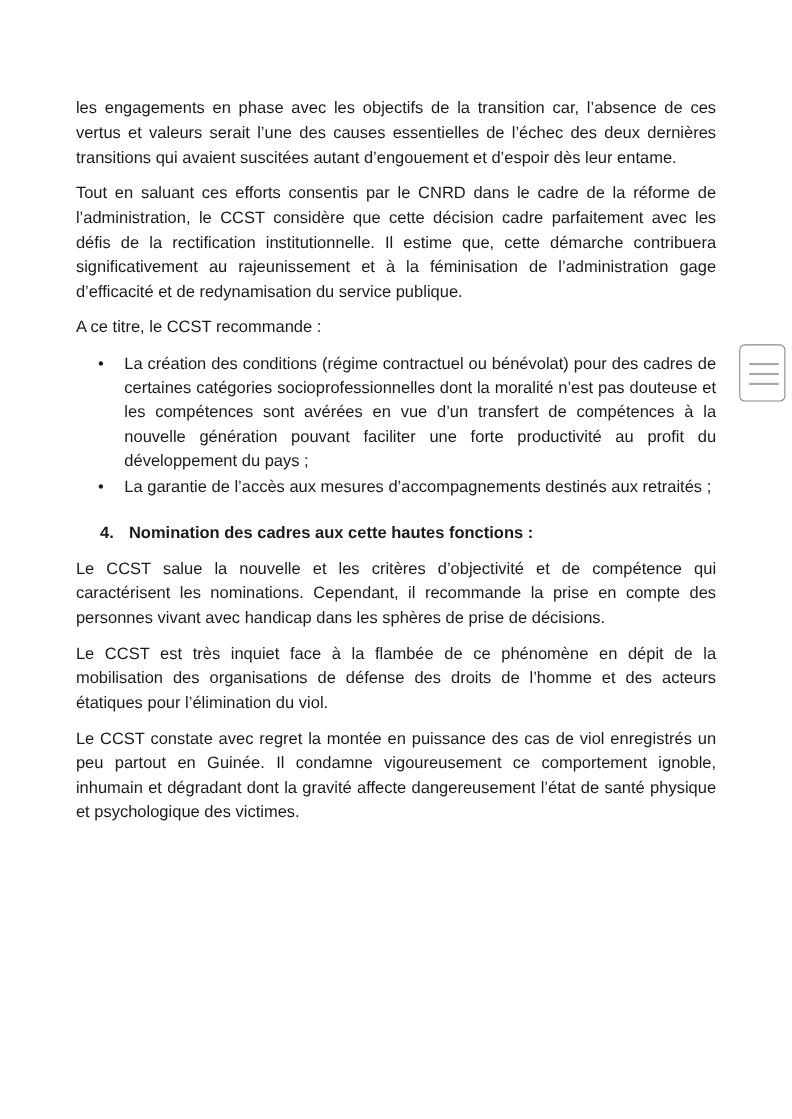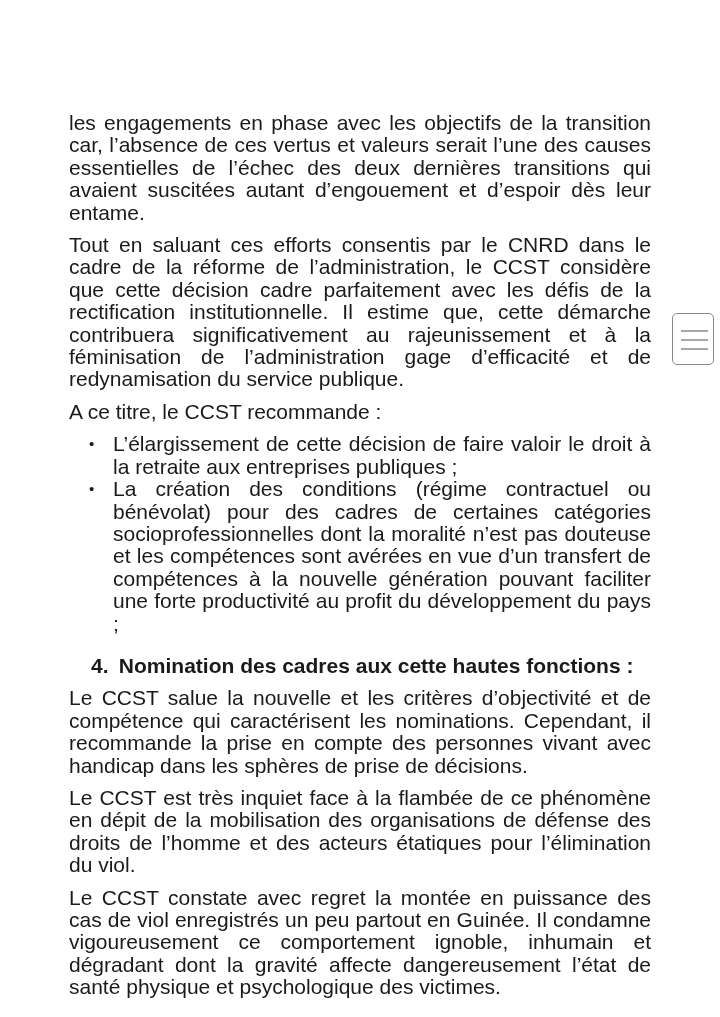--- a/index.html
+++ b/index.html
@@ -1,20 +1,20 @@
 <!DOCTYPE html>
 <html><head>
 <meta charset="utf-8">
 <style>
   html, body { margin: 0; padding: 0; }
   body {
     width: 720px; height: 1017px; background: #ffffff; position: relative; overflow: hidden;
     font-family: "Liberation Sans", "DejaVu Sans", sans-serif; color: #1a1a1a;
   }
-  .page { position: absolute; left: 69px; top: 88px; width: 582px; font-size: 21px; line-height: 22.4px; margin-top: 24px; }
+  .page { position: absolute; left: 69px; top: 88px; width: 582px; font-size: 15px; line-height: 22.4px; }
   .p { text-align: justify; margin: 0 0 10px 0; }
   .h { font-weight: bold; margin: 0 0 10px 0; padding-left: 22px; }
   .h .num { display: inline-block; width: 22px; }
   ul.bullets { list-style: none; margin: 0 0 8px 0; padding: 0; }
   ul.bullets li { position: relative; padding-left: 44px; text-align: justify; }
   ul.bullets li::before { content: "\2022"; position: absolute; left: 20px; top: 0; font-size: 15px; }
   .side-btn {
     position: absolute; left: 672px; top: 313px; width: 42px; height: 52px;
     border: 1.5px solid #8a8a8a; border-radius: 5px; background: #fff; box-sizing: border-box;
   }
@@ -23,22 +23,22 @@
 </style>
 </head>
 <body>
 
 <div class="page">
   <p class="p">les engagements en phase avec les objectifs de la transition car, l’absence de ces vertus et valeurs serait l’une des causes essentielles de l’échec des deux dernières transitions qui avaient suscitées autant d’engouement et d’espoir dès leur entame.</p>
 
   <p class="p">Tout en saluant ces efforts consentis par le CNRD dans le cadre de la réforme de l’administration, le CCST considère que cette décision cadre parfaitement avec les défis de la rectification institutionnelle. Il estime que, cette démarche contribuera significativement au rajeunissement et à la féminisation de l’administration gage d’efficacité et de redynamisation du service publique.</p>
   <p class="p">A ce titre, le CCST recommande :</p>
   <ul class="bullets">
-    <li>L’élargissement de cette décision de faire valoir le droit à la retraite aux entreprises publiques ;</li>
     <li>La création des conditions (régime contractuel ou bénévolat) pour des cadres de certaines catégories socioprofessionnelles dont la moralité n’est pas douteuse et les compétences sont avérées en vue d’un transfert de compétences à la nouvelle génération pouvant faciliter une forte productivité au profit du développement du pays ;</li>
+    <li> La garantie de l’accès aux mesures d’accompagnements destinés aux retraités ;</li>
   </ul>
   <div style="height:12px"></div>
 
   <div class="h">
     <span class="num">4.</span>
     <span>Nomination des cadres aux cette hautes fonctions :</span>
   </div>
   <p class="p">Le CCST salue la nouvelle et les critères d’objectivité et de compétence qui caractérisent les nominations. Cependant, il recommande la prise en compte des personnes vivant avec handicap dans les sphères de prise de décisions.</p>
 
   <p class="p">Le CCST est très inquiet face à la flambée de ce phénomène en dépit de la mobilisation des organisations de défense des droits de l’homme et des acteurs étatiques pour l’élimination du viol.</p>

